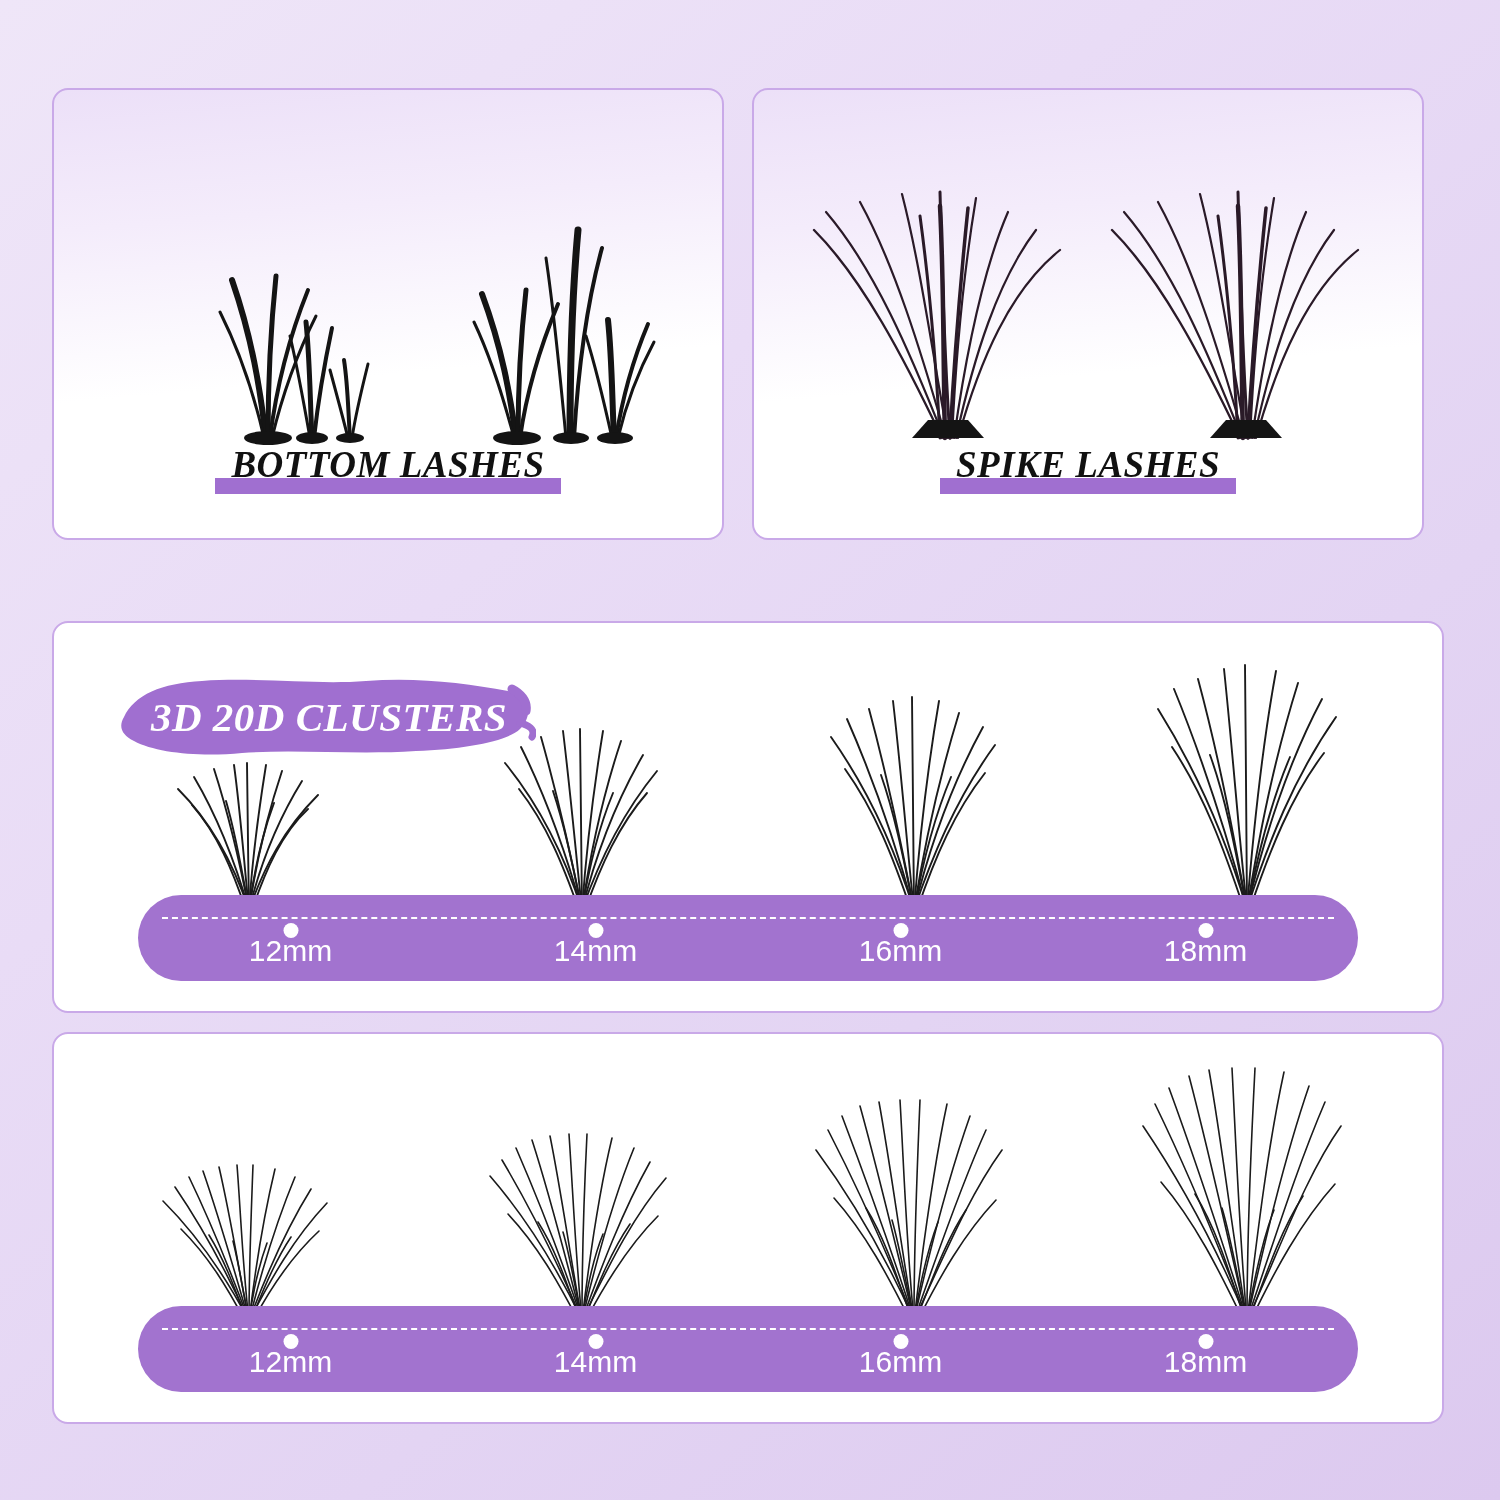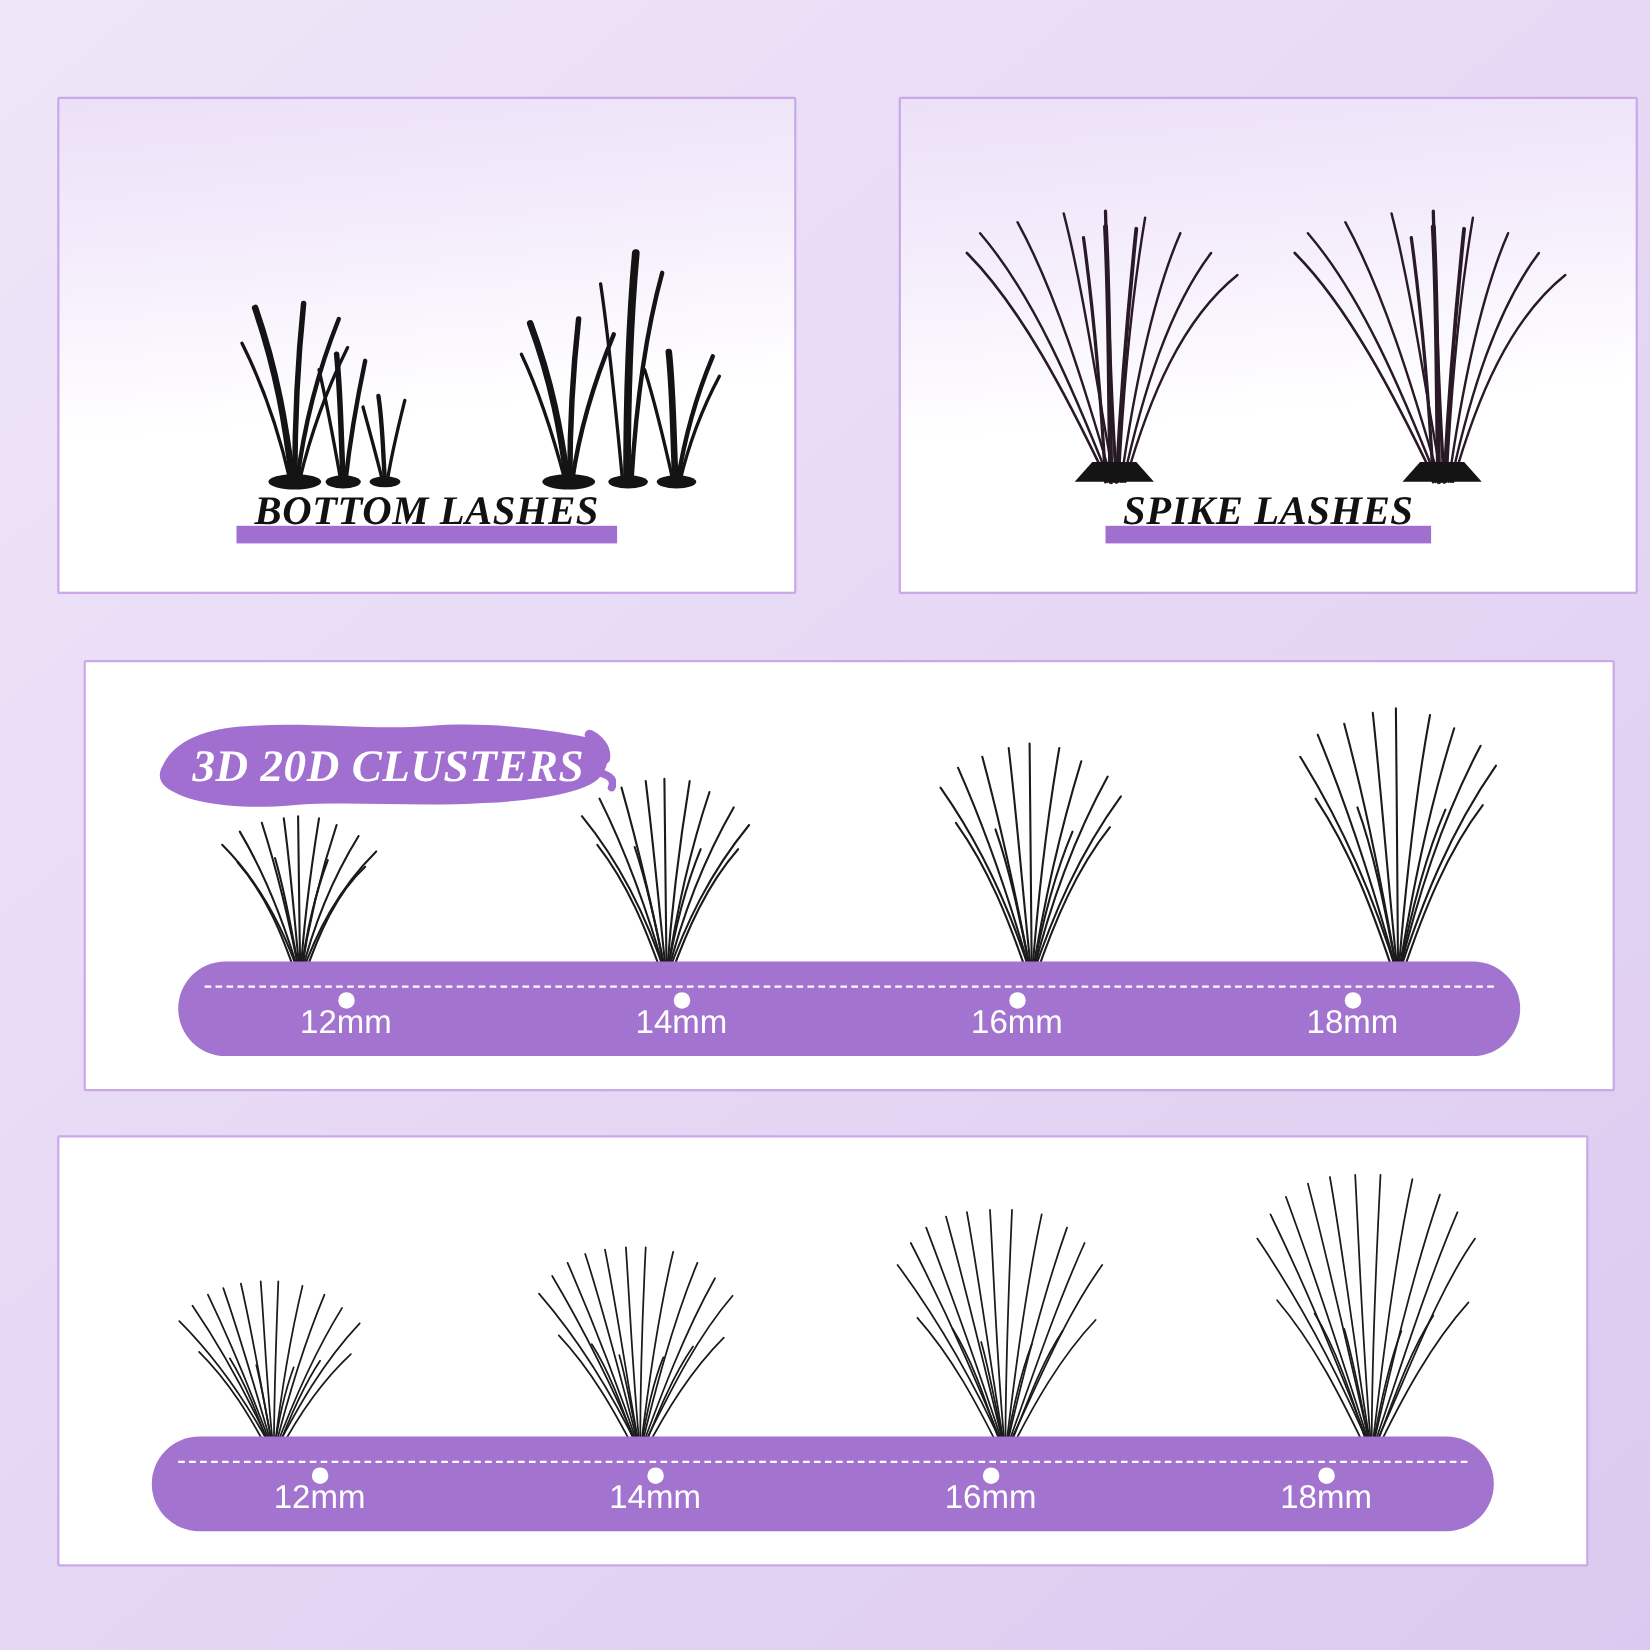--- a/index.html
+++ b/index.html
@@ -20,34 +20,34 @@
     height: 1500px;
     box-sizing: border-box;
     padding: 55px 52px;
   }
 
   
   .card {
     position: absolute;
     background: #ffffff;
     border: 2px solid #c9a9e8;
-    border-radius: 2px;
+    border-radius: 16px;
     box-sizing: border-box;
     overflow: hidden;
   }
 
   
   .card-top {
     top: 88px;
     height: 452px;
     width: 672px;
     background: linear-gradient(175deg, #ece0f8 0%, #f4ecfb 28%, #ffffff 62%, #ffffff 100%);
   }
   #card-bottom-lashes { left: 52px; }
-  #card-spike-lashes  { left: 817px; }
+  #card-spike-lashes  { left: 752px; }
 
   .top-art {
     position: absolute;
     left: 0;
     right: 0;
     top: 18px;
     height: 340px;
   }
   .top-label-wrap {
     position: absolute;
@@ -79,21 +79,21 @@
     background: #a06fd0;
     z-index: -1;
   }
 
   
   .card-cluster {
     left: 52px;
     width: 1392px;
     height: 392px;
   }
-  #card-20d { top: 600px; margin-left: 24px; }
+  #card-20d { top: 621px; }
   #card-30d { top: 1032px; }
 
   .cluster-title {
     position: absolute;
     left: 62px;
     top: 48px;
     width: 420px;
     height: 92px;
     z-index: 3;
   }

